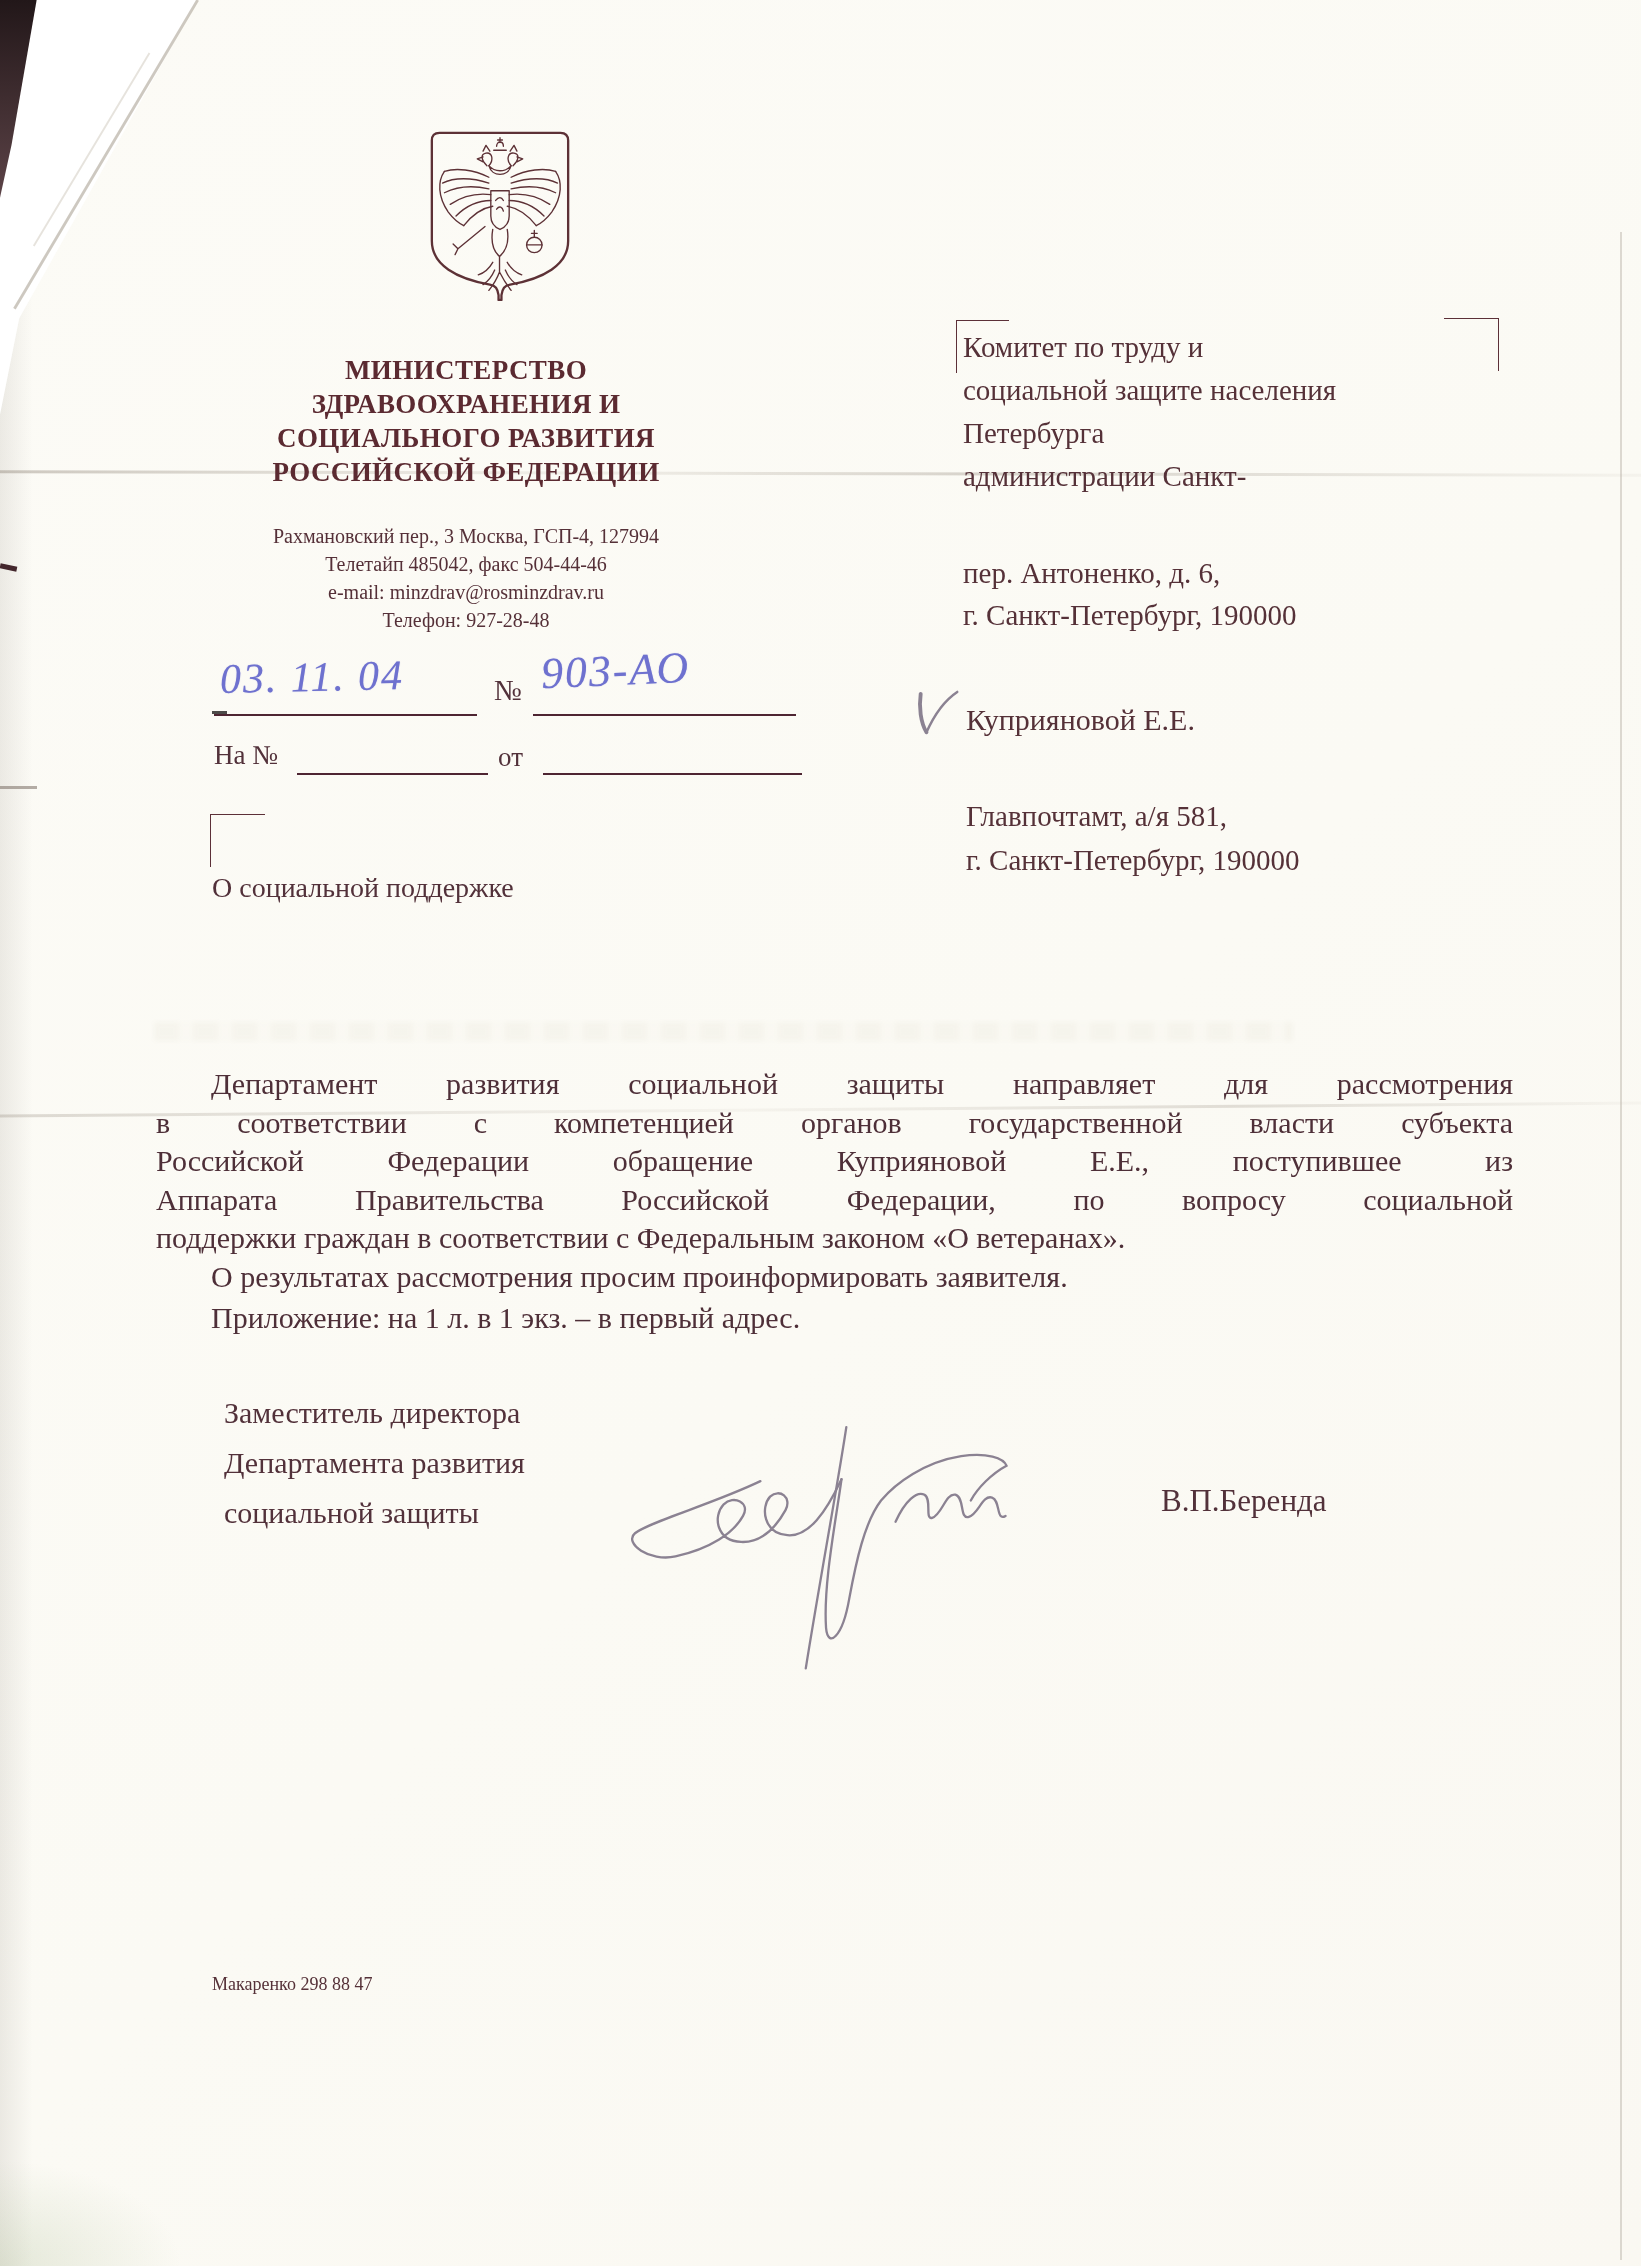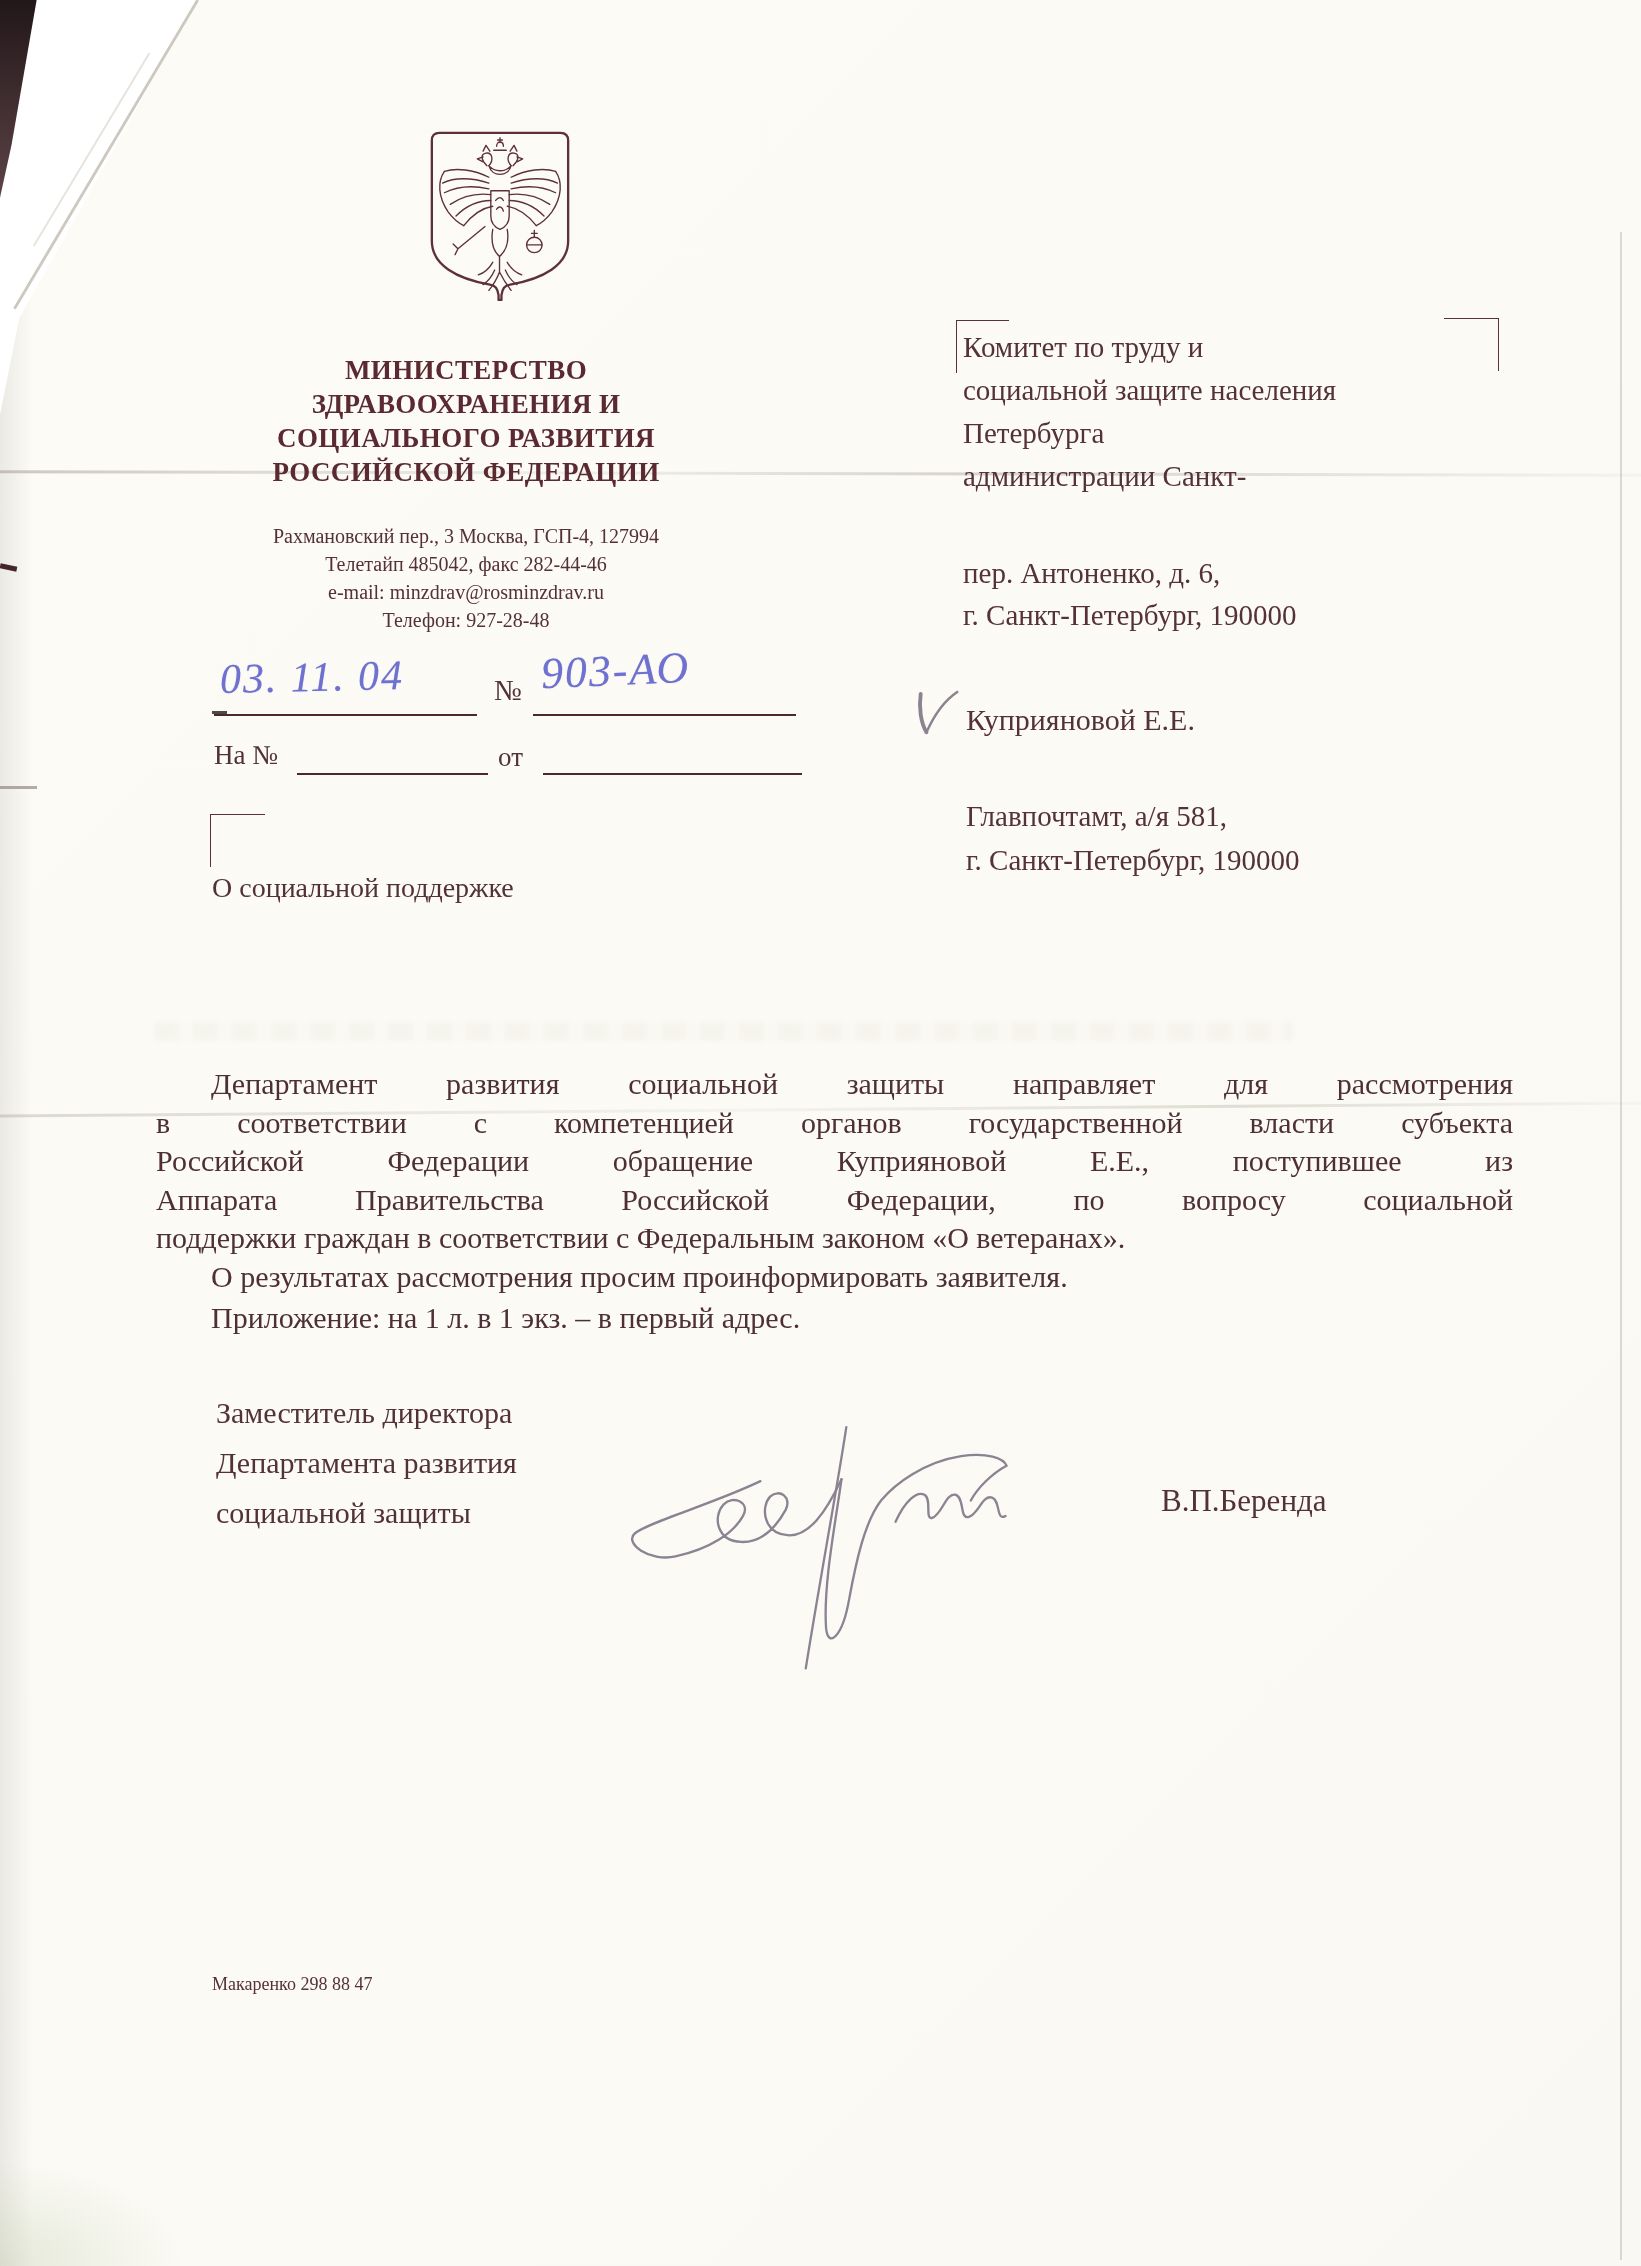--- a/index.html
+++ b/index.html
@@ -52,21 +52,21 @@
   .addr-org-address{position:absolute;left:963px;top:552px;font-size:29px;line-height:42px;color:#553138;}
   .addr-person{position:absolute;left:966px;top:703px;font-size:30px;color:#553138;}
   .addr-person-address{position:absolute;left:966px;top:782px;font-size:29px;line-height:44px;color:#553138;margin-top:12px;}
   .check-icon{position:absolute;left:913px;top:686px;}
 
   .body-line{position:absolute;left:156px;width:1357px;font-size:30px;line-height:39px;
     color:#4e2f38;text-align:justify;text-align-last:justify;white-space:normal;}
   .body-line.indent{padding-left:55px;width:1302px;}
   .body-line.plain{text-align:left;text-align-last:left;}
 
-  .sig-position{position:absolute;left:216px;top:1388px;font-size:30px;line-height:50px;color:#52313a;}
+  .sig-position{position:absolute;left:224px;top:1388px;font-size:30px;line-height:50px;color:#52313a;}
   .sig-name{position:absolute;left:1161px;top:1483px;font-size:31px;color:#52313a;}
   .sig-scribble{position:absolute;left:606px;top:1396px;}
 
   .footer-note{position:absolute;left:212px;top:1974px;font-size:18px;color:#553138;}
 </style>
 </head>
 <body>
 
 <div class="page">
 
@@ -113,21 +113,21 @@
 
   <div class="ministry-title">
     <div>МИНИСТЕРСТВО</div>
     <div>ЗДРАВООХРАНЕНИЯ И</div>
     <div>СОЦИАЛЬНОГО РАЗВИТИЯ</div>
     <div>РОССИЙСКОЙ ФЕДЕРАЦИИ</div>
   </div>
 
   <div class="contact">
     <div>Рахмановский пер., 3 Москва, ГСП-4, 127994</div>
-    <div>Телетайп 485042, факс 282-44-46</div>
+    <div>Телетайп 485042, факс 504-44-46</div>
     <div>e-mail: minzdrav@rosminzdrav.ru</div>
     <div>Телефон: 927-28-48</div>
   </div>
 
   <div class="hand hand-date">03. 11. 04</div>
   <div class="rule rule-date-tick" style="position:absolute;"></div>
   <div class="rule rule-date"></div>
   <div class="ref-label no-sign">№</div>
   <div class="hand hand-number">903-АО</div>
   <div class="rule rule-number"></div>

